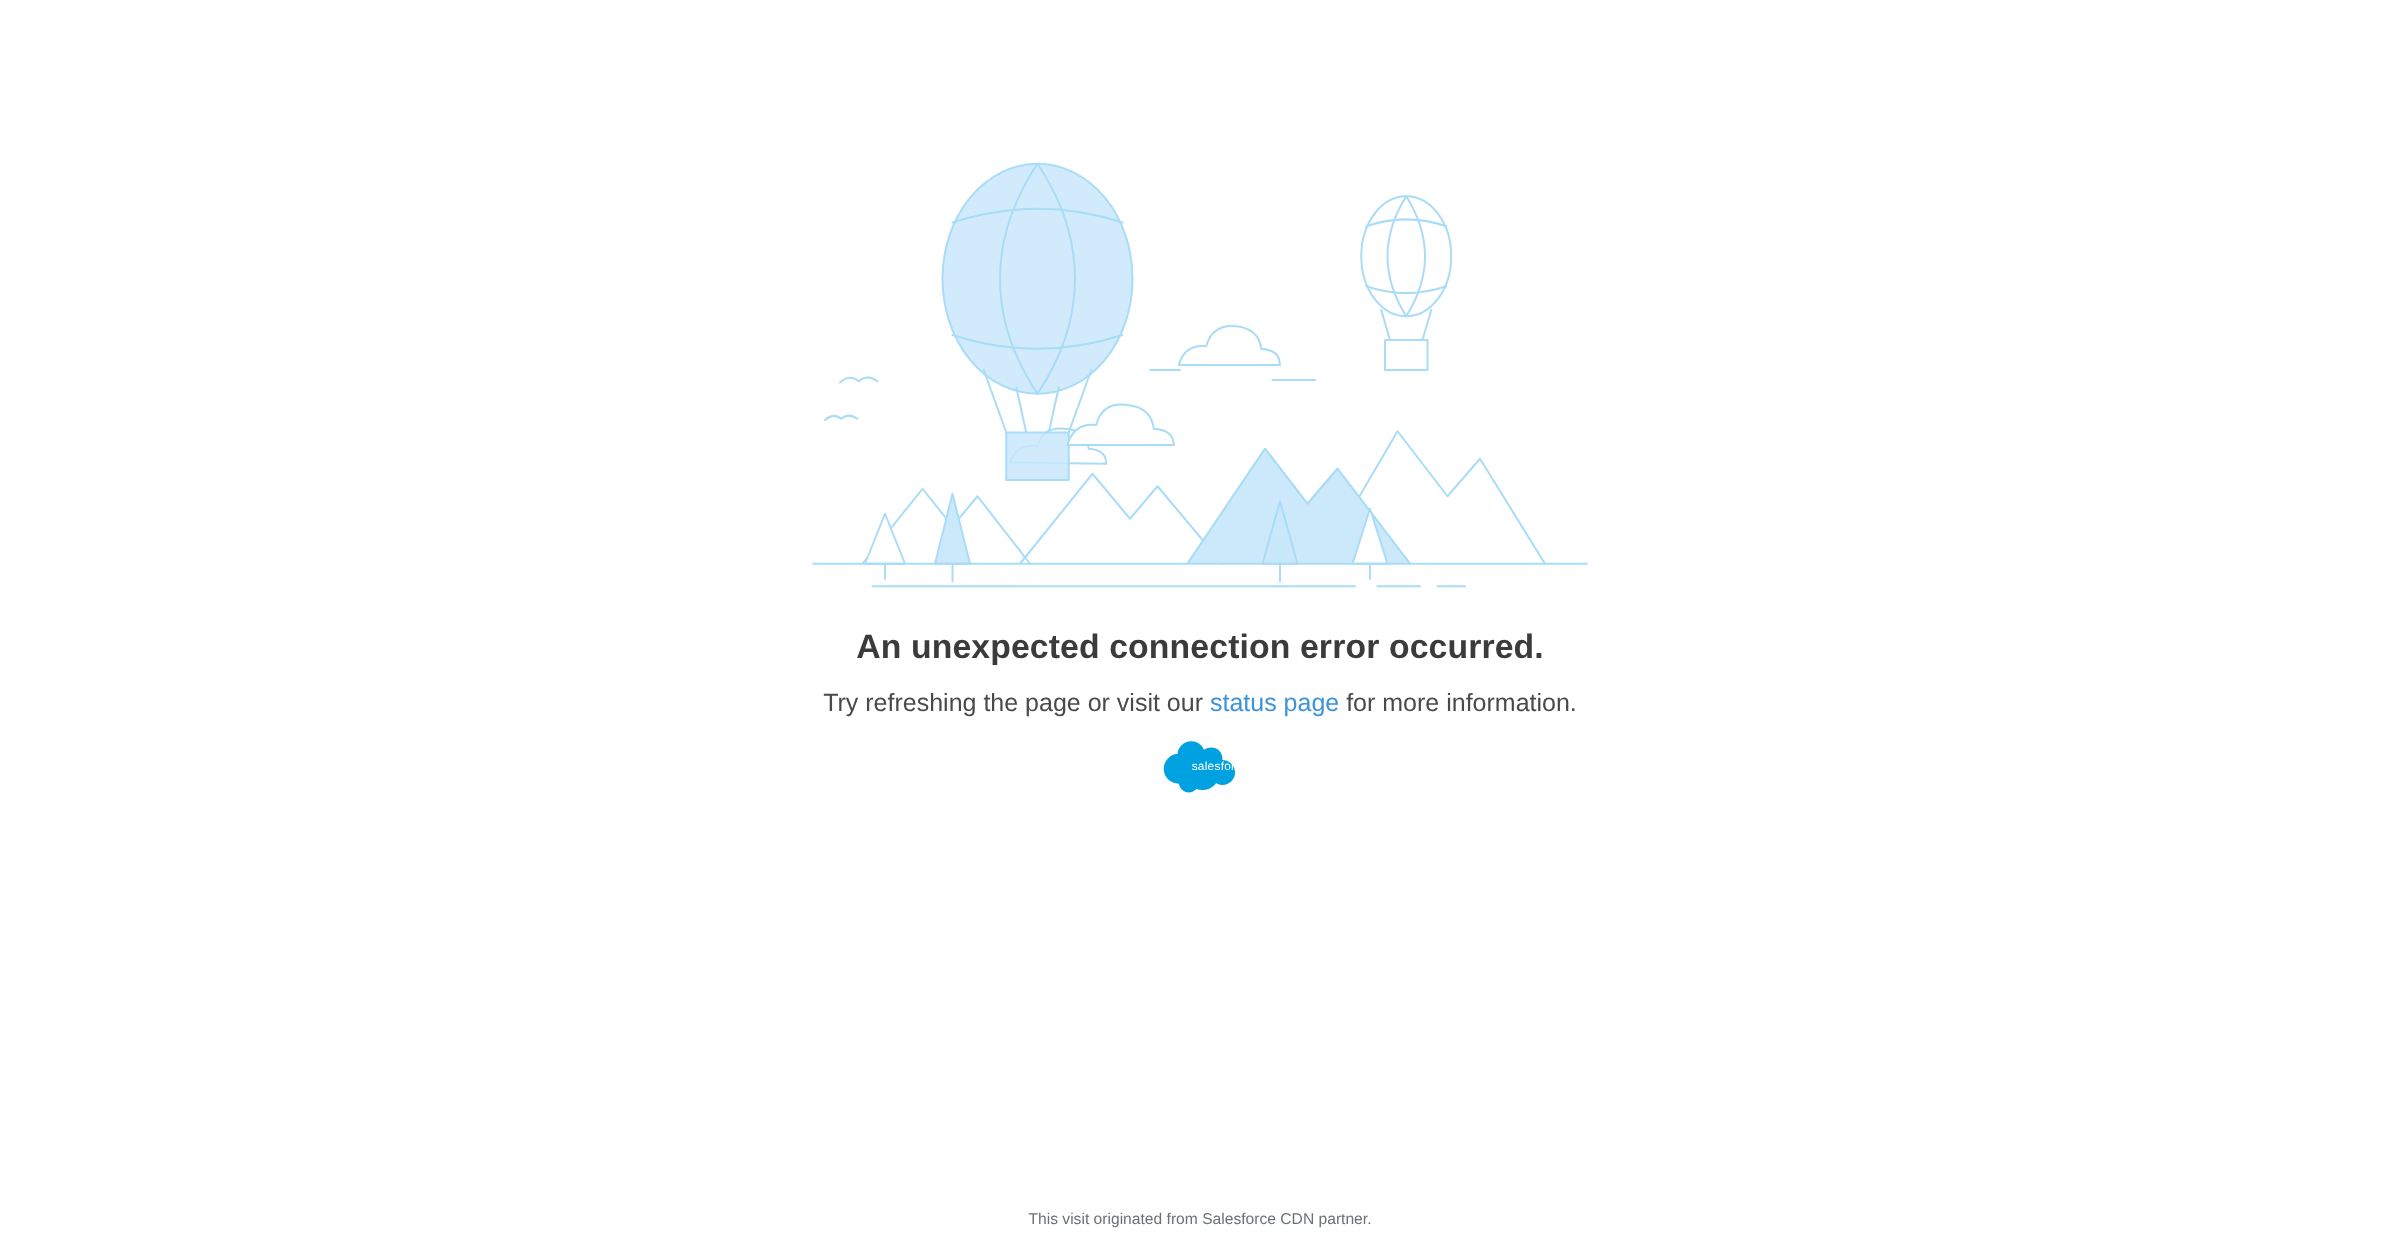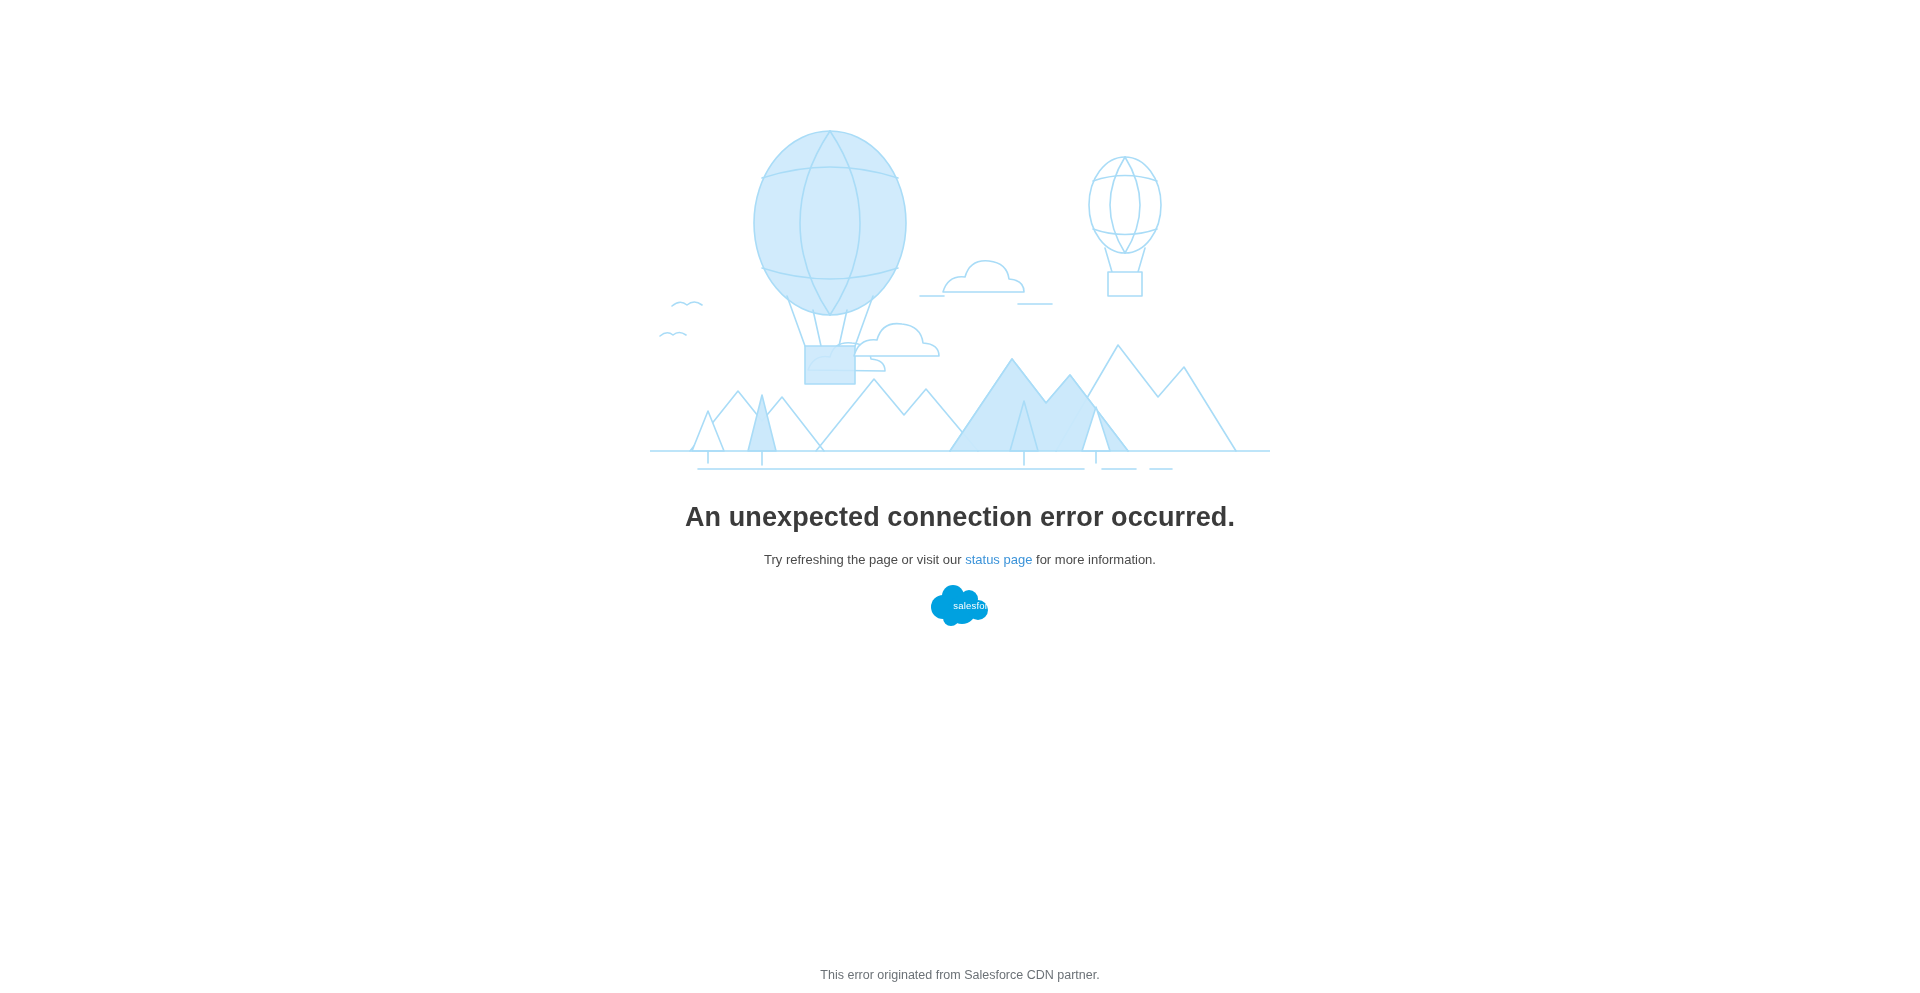--- a/index.html
+++ b/index.html
@@ -39,21 +39,21 @@
     margin-top: 24px;
     font-size: 27px;
     font-weight: bold;
     color: #3b3b3b;
     letter-spacing: 0.1px;
     text-align: center;
   }
 
   .subline {
     margin-top: 19px;
-    font-size: 13px;
+    font-size: 20px;
     color: #4a4a4a;
     text-align: center;
   }
 
   .subline a {
     color: #3b93d9;
     text-decoration: none;
   }
 
   .logo-wrap {
@@ -174,15 +174,15 @@
           <circle cx="33" cy="27" r="14"></circle>
           <circle cx="49" cy="27" r="10"></circle>
           <circle cx="22" cy="35" r="8"></circle>
         </g>
       </svg>
       <div class="logo-text">salesforce</div>
     </div>
 
   </div>
 
-  <div class="footer-note">This error originated from Salesforce CDN partner.</div>
+  <div class="footer-note">This visit originated from Salesforce CDN partner.</div>
 
 </div>
 
 </body></html>

